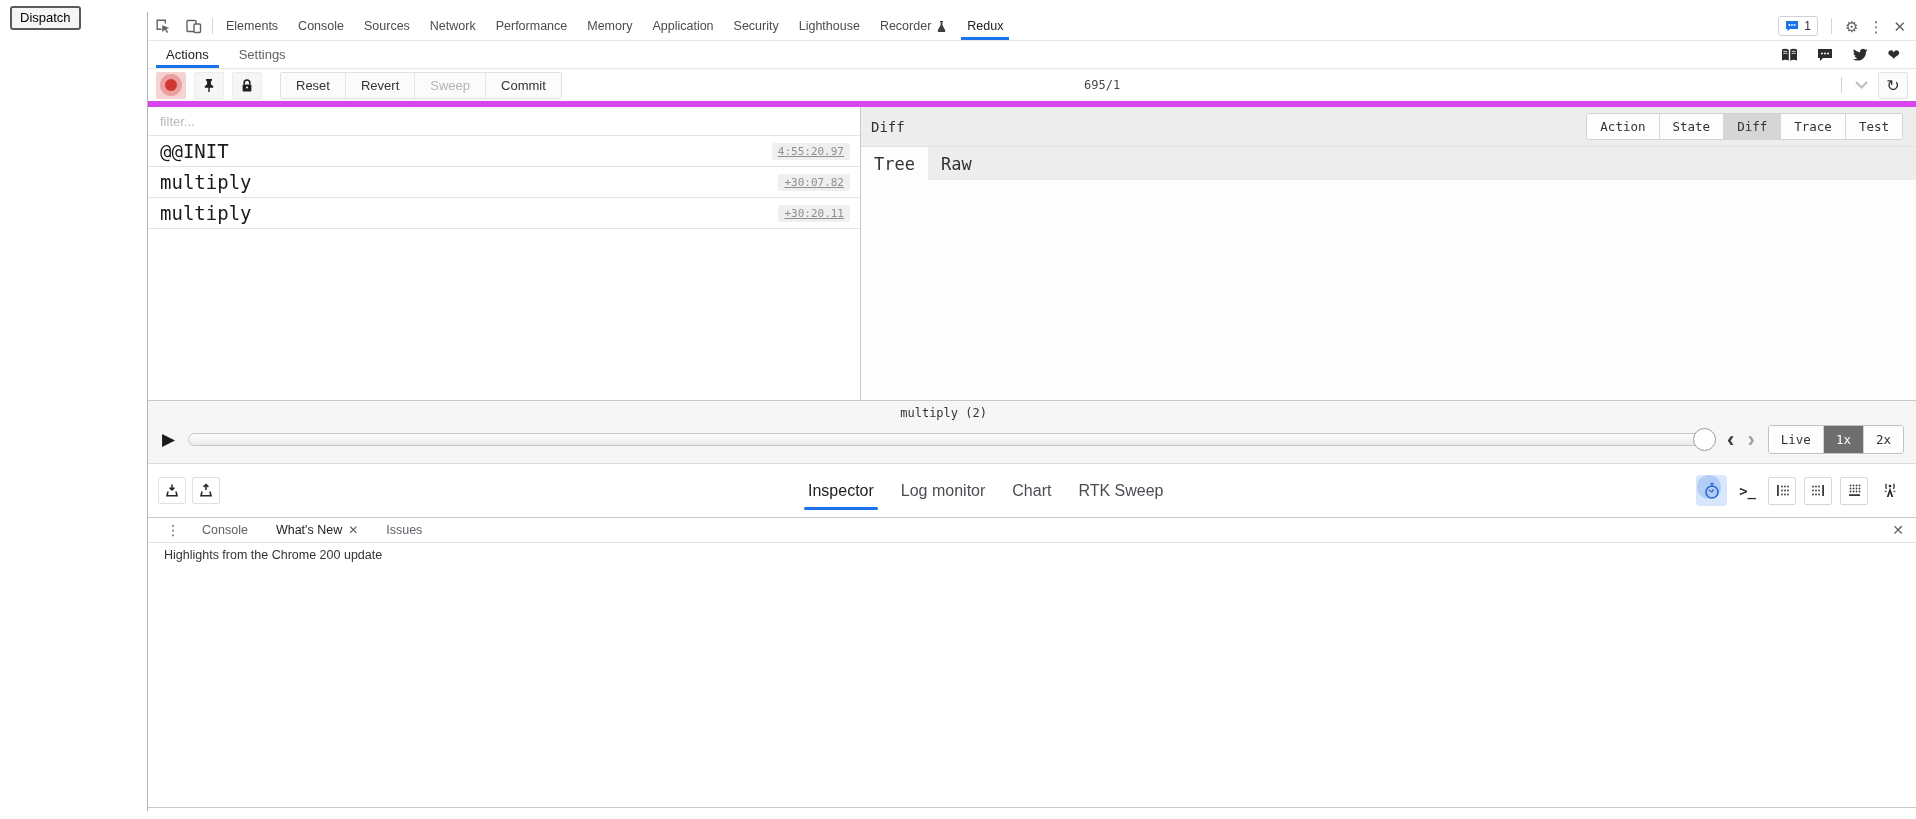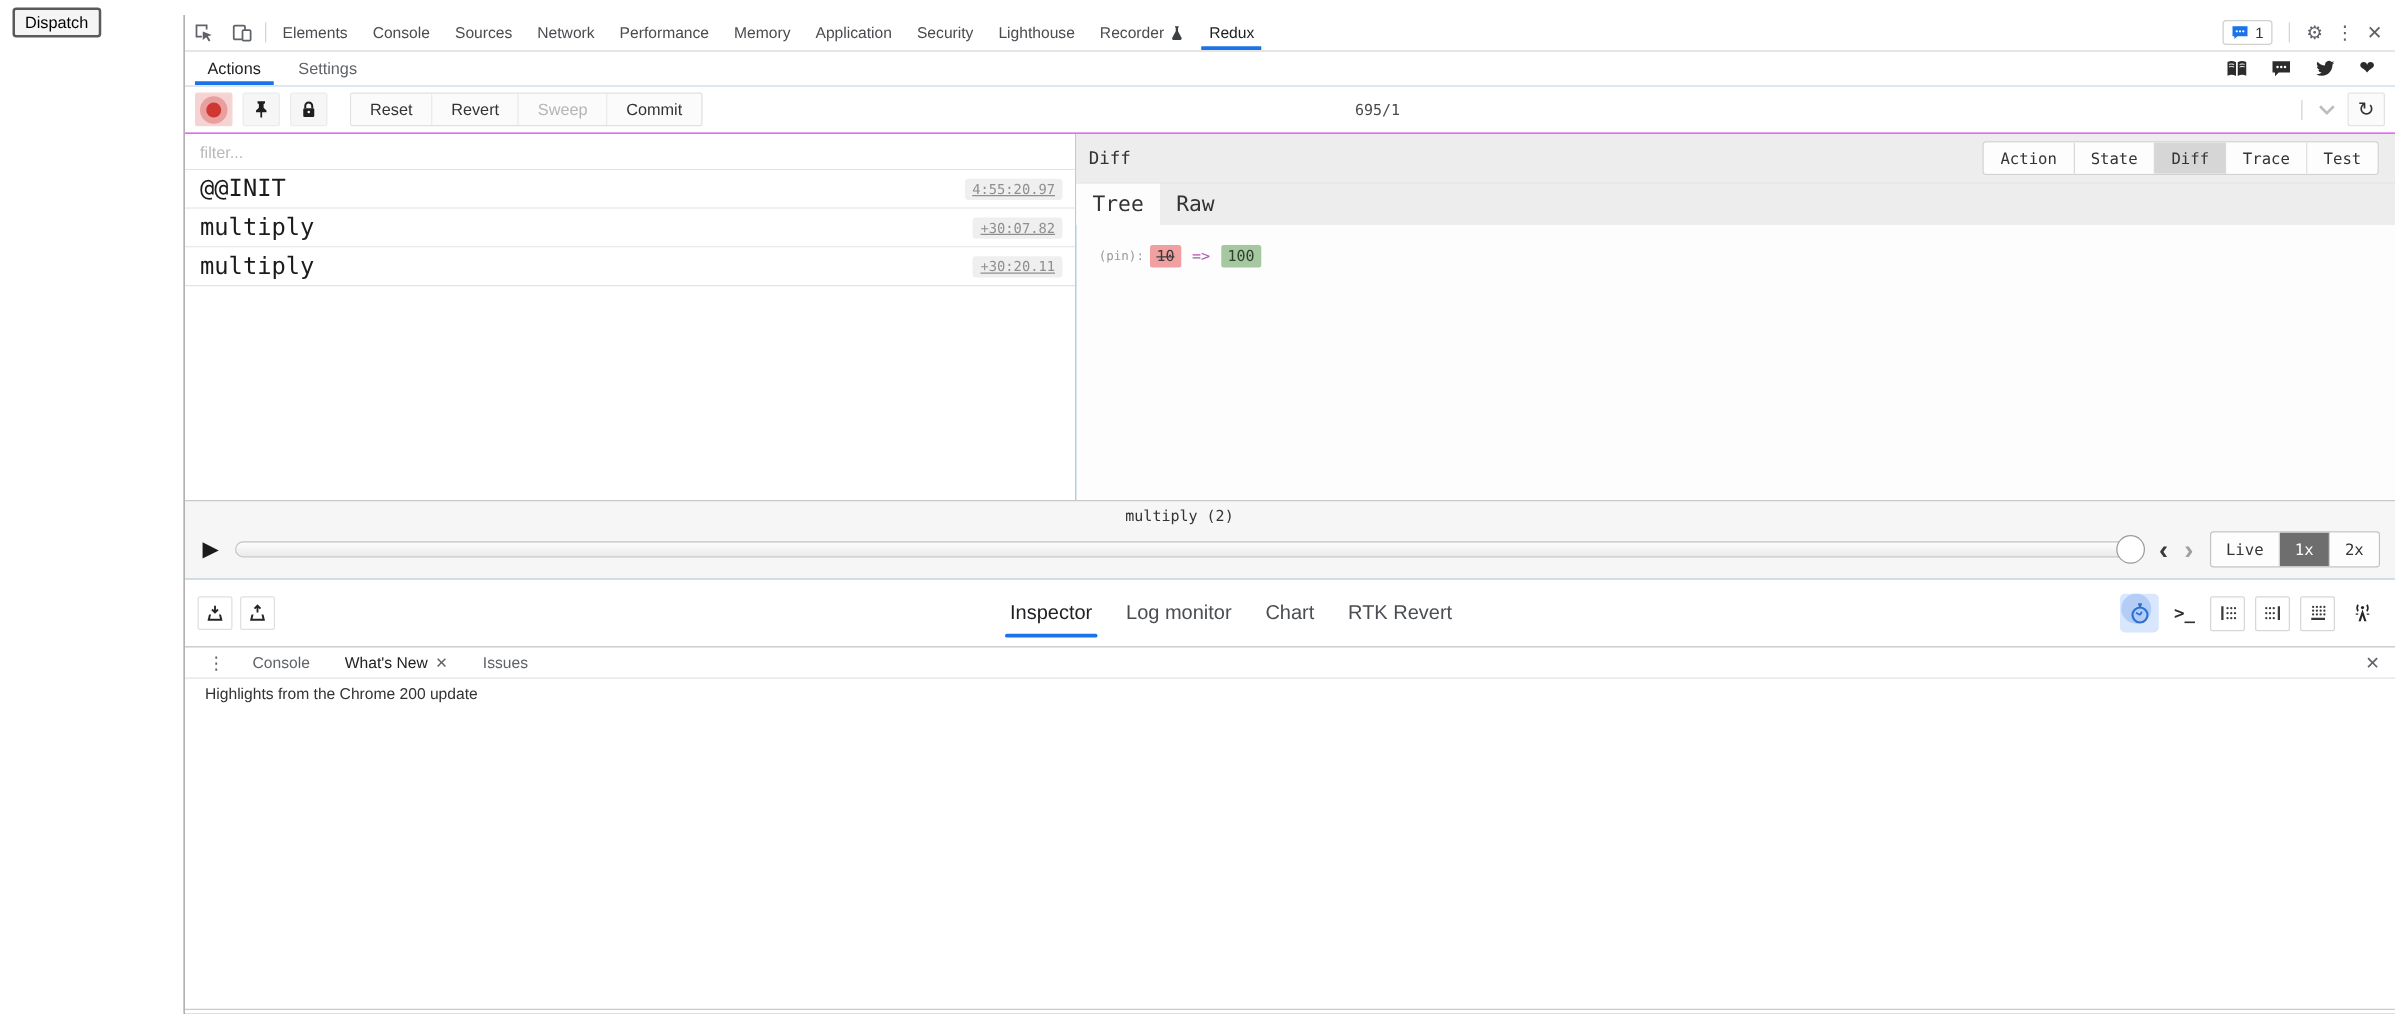--- a/index.html
+++ b/index.html
@@ -29,21 +29,21 @@
 
   
   .ext-header { height:28px; flex:none; display:flex; align-items:stretch; border-bottom:1px solid #e6e6e6; background:#fff; }
   .ext-tab { display:flex; align-items:center; padding:0 12px; margin-left:6px; font-size:13px; color:#5f6368; cursor:pointer; position:relative; }
   .ext-tab.sel { color:#202124; }
   .ext-tab.sel::after { content:""; position:absolute; left:2px; right:2px; bottom:0; height:3px; background:#1a73e8; }
   .ext-header-right { margin-left:auto; display:flex; align-items:center; gap:19px; padding-right:16px; }
   .ext-header-right .ic { cursor:pointer; display:flex; align-items:center; }
 
   
-  .ext-toolbar { height:38px; flex:none; display:flex; align-items:center; gap:8px; padding:0 8px; border-bottom:1px solid #d946ef; background:#fff; position:relative; }
+  .ext-toolbar { height:38px; flex:none; display:flex; align-items:center; gap:8px; padding:0 8px; border-bottom:6px solid #d946ef; background:#fff; position:relative; }
   .tb-icon { width:30px; height:27px; display:flex; align-items:center; justify-content:center; background:#f6f6f6; border:1px solid #ececec; border-radius:2px; cursor:pointer; }
   .rec { background:#f6d3d3; border-color:#f6d3d3; }
   .rec-dot { width:12px; height:12px; border-radius:50%; background:#cf3832; box-shadow:0 0 0 5px rgba(207,56,50,.33); }
   .btn-group { display:flex; margin-left:10px; border:1px solid #e0e0e0; border-radius:2px; overflow:hidden; }
   .tb-btn { padding:5px 15px; font-size:13px; color:#333; background:#fbfbfb; border:none; border-right:1px solid #e6e6e6; cursor:pointer; font-family:"Liberation Sans",sans-serif; }
   .tb-btn:last-child { border-right:none; }
   .tb-btn.disabled { color:#b5b5b5; cursor:default; }
   .tb-counter { position:absolute; left:936px; top:50%; transform:translateY(-50%); font-family:"DejaVu Sans Mono",monospace; font-size:12px; color:#4a4a4a; }
   .ext-toolbar-right { margin-left:auto; display:flex; align-items:center; gap:10px; }
   .chev-down { color:#bdbdbd; }
@@ -265,26 +265,20 @@
             <button class="seg-btn">State</button>
             <button class="seg-btn sel">Diff</button>
             <button class="seg-btn">Trace</button>
             <button class="seg-btn">Test</button>
           </div>
         </div>
         <div class="fmt-row">
           <div class="fmt-tab sel">Tree</div>
           <div class="fmt-tab">Raw</div>
         </div>
-        <div class="diff-line">
-          <span class="diff-key">(pin):</span>
-          <span class="diff-old">10</span>
-          <span class="diff-arrow">=&gt;</span>
-          <span class="diff-new">100</span>
-        </div>
       </div>
     </div>
 
     <div class="player">
       <div class="player-label">multiply (2)</div>
       <div class="player-row">
         <span class="play-btn">▶</span>
         <div class="slider">
           <div class="slider-thumb"></div>
         </div>
@@ -310,21 +304,21 @@
           <svg width="16" height="16" viewBox="0 0 16 16">
               <path d="M8 7V1.5M5.6 3.9L8 1.5l2.4 2.4" fill="none" stroke="#262626" stroke-width="1.5"></path>
               <path d="M3.2 8.5L2 13.5h12l-1.2-5h-1.6l.8 3.5H4l.8-3.5z" fill="#262626"></path>
             </svg>
         </div>
       </div>
       <div class="monitor-tabs">
         <span class="mon-tab sel">Inspector</span>
         <span class="mon-tab">Log monitor</span>
         <span class="mon-tab">Chart</span>
-        <span class="mon-tab">RTK Revert</span>
+        <span class="mon-tab">RTK Sweep</span>
       </div>
       <div class="monitor-right">
         <div class="timer-btn">
           <span class="timer-halo"></span>
           <svg width="18" height="18" viewBox="0 0 18 18" style="position:relative">
               <circle cx="9" cy="10" r="6" fill="none" stroke="#2b6fd4" stroke-width="1.7"></circle>
               <path d="M7.5 1.5h3M9 1.5v2.5" stroke="#2b6fd4" stroke-width="1.7"></path>
               <path d="M9 10L5.8 8.2M9 10l1.5-2.6" stroke="#2b6fd4" stroke-width="1.4"></path>
             </svg>
         </div>

